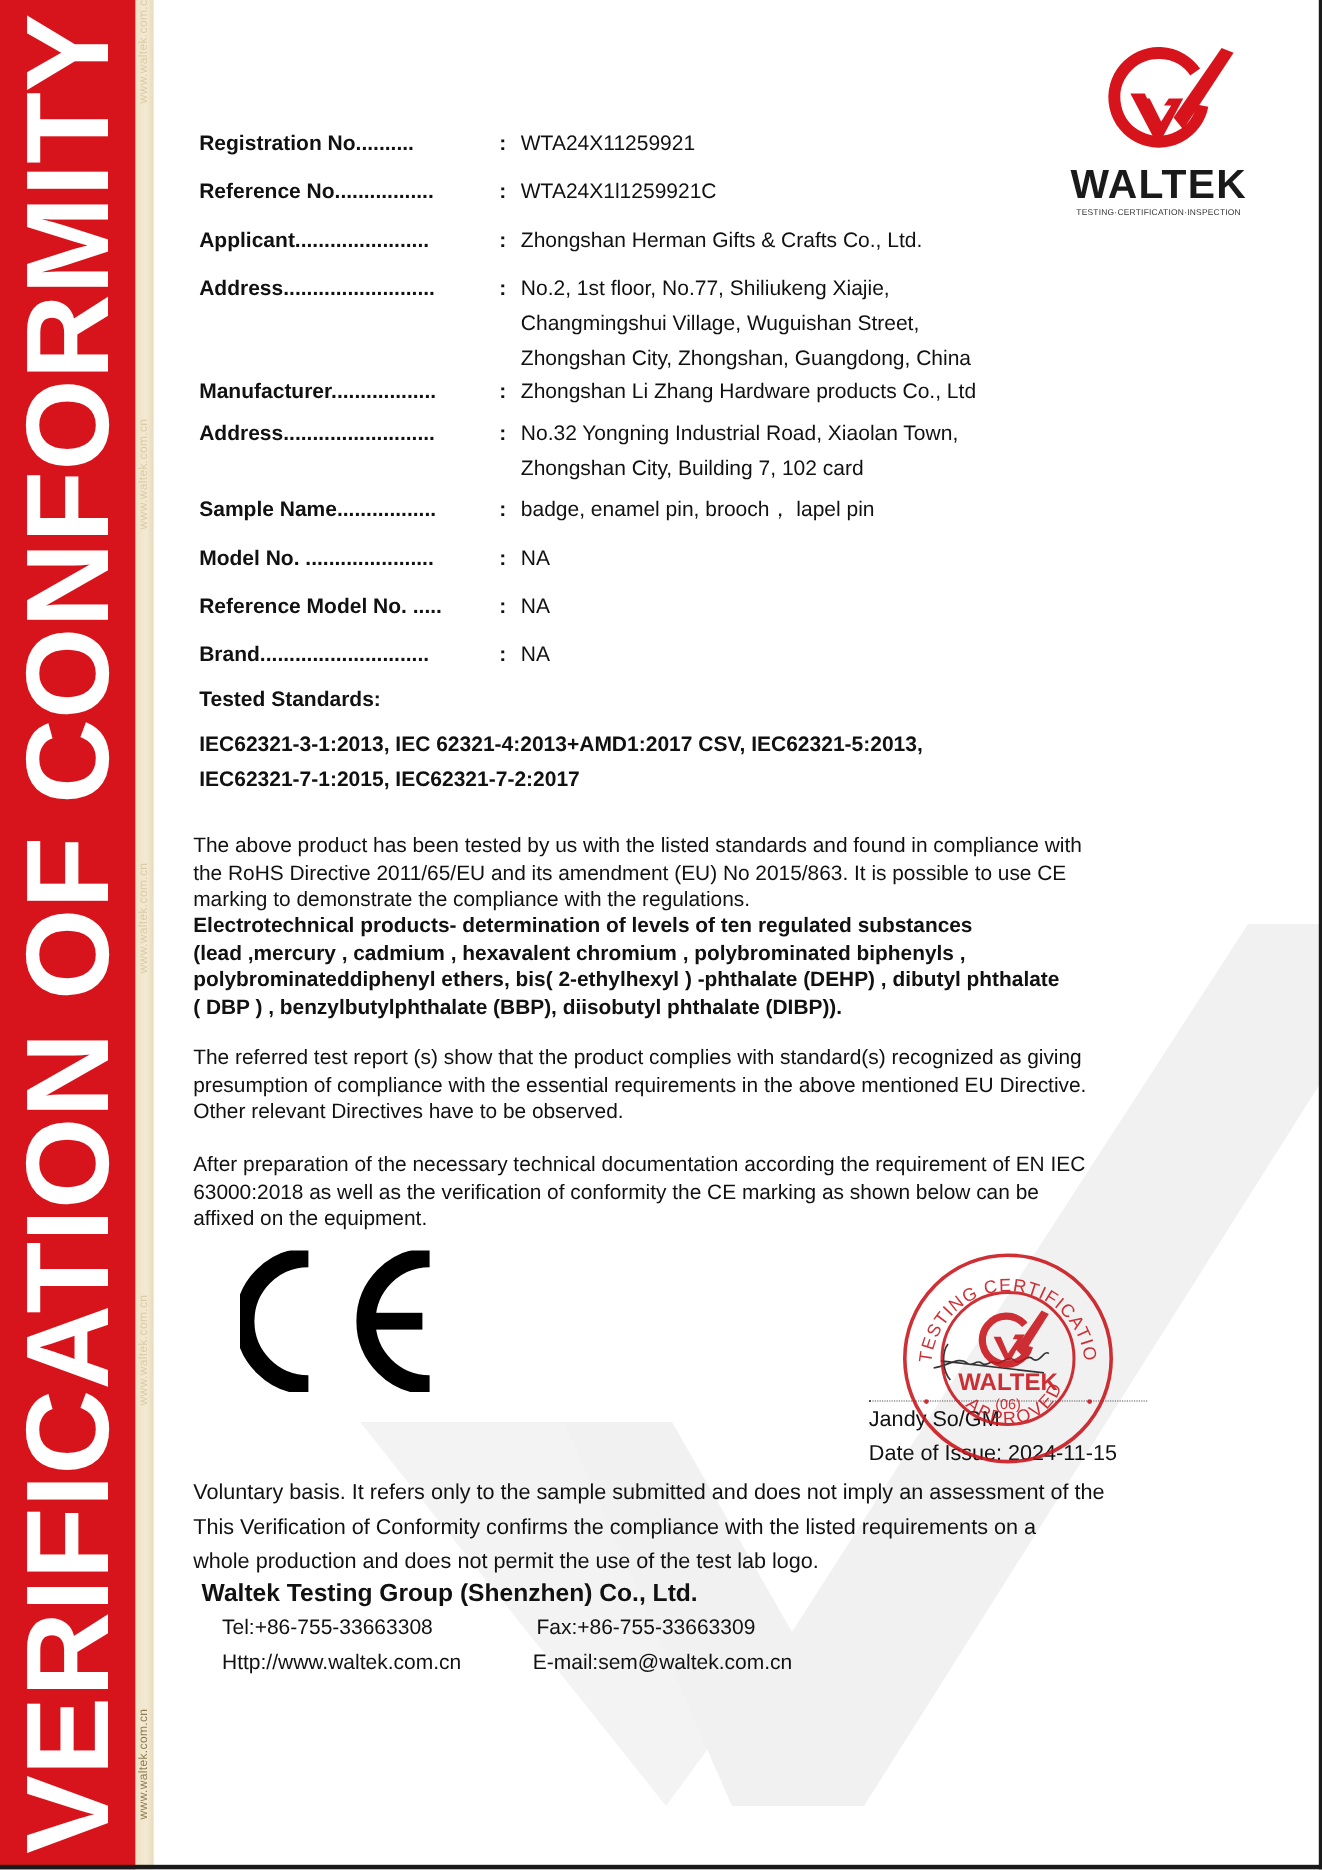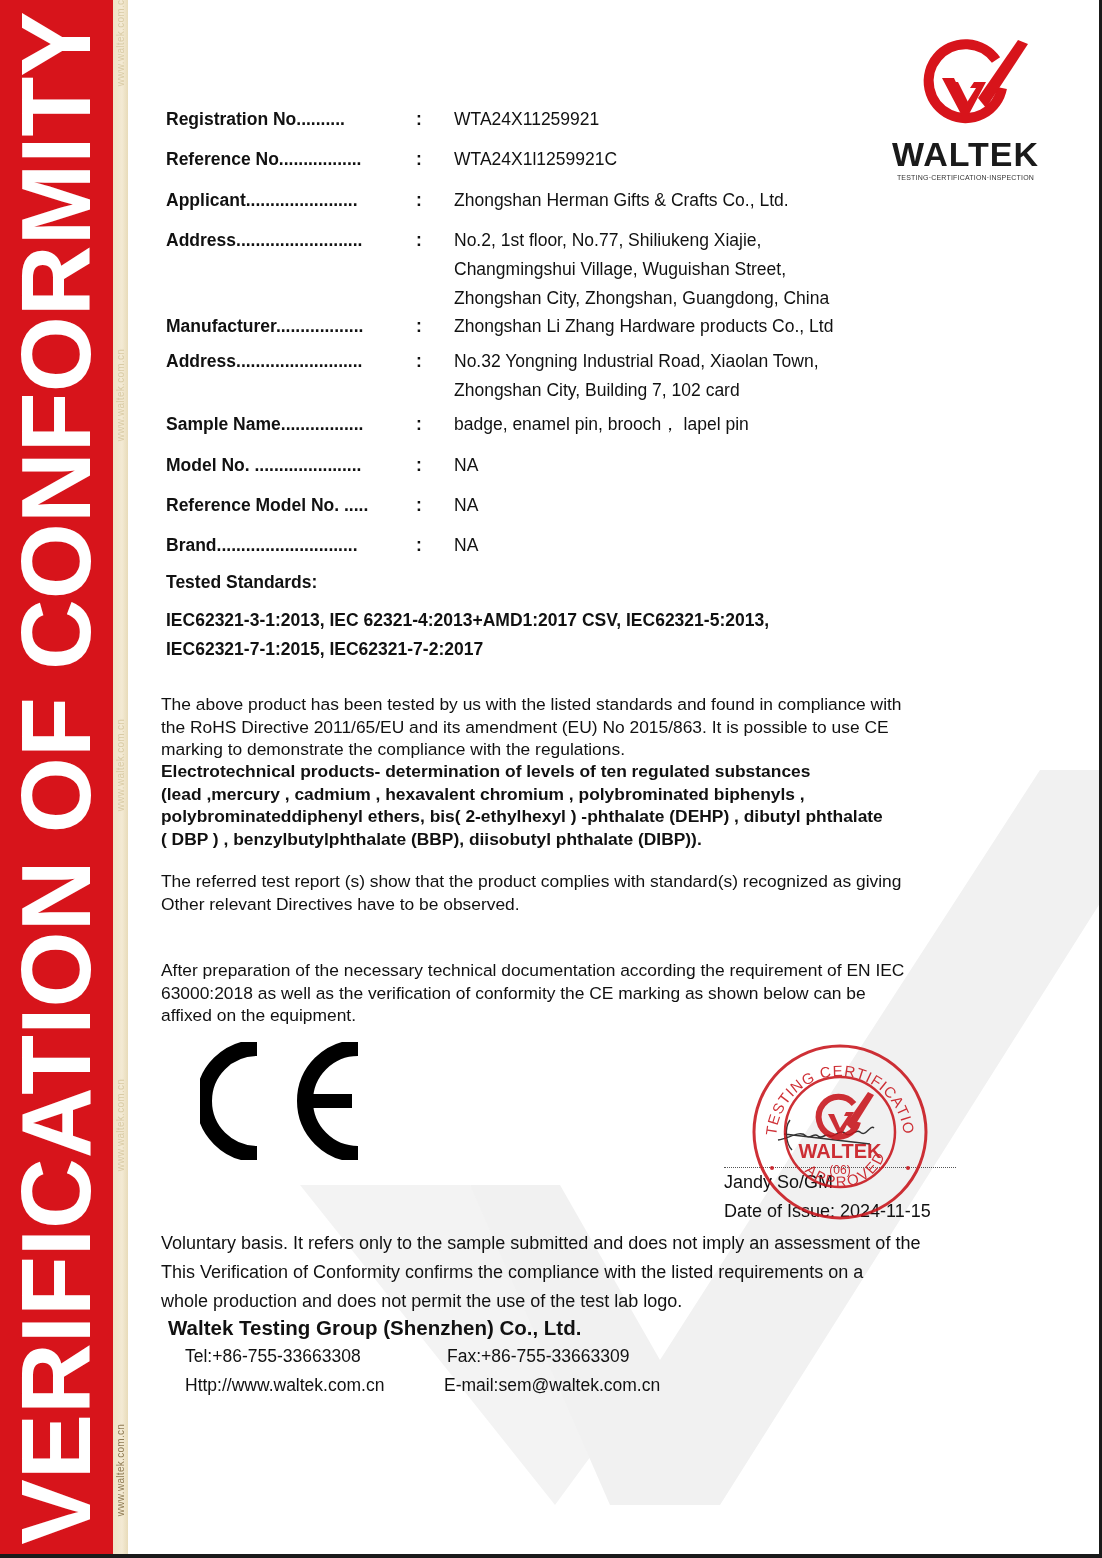--- a/index.html
+++ b/index.html
@@ -12,21 +12,21 @@
   .beige-stripe .wm.dark { color:#8e7a52; }
   .bg-v { position:absolute; left:0; top:0; width:1102px; height:1558px; pointer-events:none; }
 
   .logo { position:absolute; left:878px; top:38px; width:175px; height:150px; }
   .logo-word { position:absolute; left:0; top:97px; width:175px; text-align:center; font-weight:bold; font-size:34px; color:#1a1a1a; letter-spacing:1px; }
   .logo-tag { position:absolute; left:0; top:136px; width:175px; text-align:center; font-size:7px; color:#333; letter-spacing:0.2px; }
 
   .field { position:absolute; left:166px; font-size:17.5px; line-height:29px; }
   .field .lbl { position:absolute; left:0; top:0; width:250px; font-weight:bold; white-space:nowrap; }
   .field .colon { position:absolute; left:250px; top:0; font-weight:bold; }
-  .field .val { position:absolute; left:288px; top:0; white-space:nowrap; }
+  .field .val { position:absolute; left:268px; top:0; white-space:nowrap; }
 
   .std-head { position:absolute; left:166px; top:572px; font-weight:bold; font-size:17.5px; }
   .std-line { position:absolute; left:166px; font-weight:bold; font-size:17.5px; white-space:nowrap; }
 
   .para { position:absolute; left:161px; width:840px; font-size:17.4px; line-height:22.5px; }
   .para.bold { font-weight:bold; }
   .para-line { display:block; white-space:nowrap; }
 
   .ce-mark { position:absolute; left:200px; top:1042px; width:165px; height:118px; }
 
@@ -139,20 +139,21 @@
   <span class="para-line">marking to demonstrate the compliance with the regulations.</span>
 </div>
 <div class="para bold" style="top:760px">
   <span class="para-line">Electrotechnical products- determination of levels of ten regulated substances</span>
   <span class="para-line">(lead ,mercury , cadmium , hexavalent chromium , polybrominated biphenyls ,</span>
   <span class="para-line">polybrominateddiphenyl ethers, bis( 2-ethylhexyl ) -phthalate (DEHP) , dibutyl phthalate</span>
   <span class="para-line">( DBP ) , benzylbutylphthalate (BBP), diisobutyl phthalate (DIBP)).</span>
 </div>
 <div class="para" style="top:870px">
   <span class="para-line">The referred test report (s) show that the product complies with standard(s) recognized as giving</span>
+  <span class="para-line">presumption of compliance with the essential requirements in the above mentioned EU Directive.</span>
   <span class="para-line">Other relevant Directives have to be observed.</span>
 </div>
 <div class="para" style="top:959px">
   <span class="para-line">After preparation of the necessary technical documentation according the requirement of EN IEC</span>
   <span class="para-line">63000:2018 as well as the verification of conformity the CE marking as shown below can be</span>
   <span class="para-line">affixed on the equipment.</span>
 </div>
 
 <svg class="ce-mark" viewBox="0 0 165 118">
   <path d="M57,6 A53,53 0 1 0 57,112" fill="none" stroke="#000" stroke-width="16"></path>

